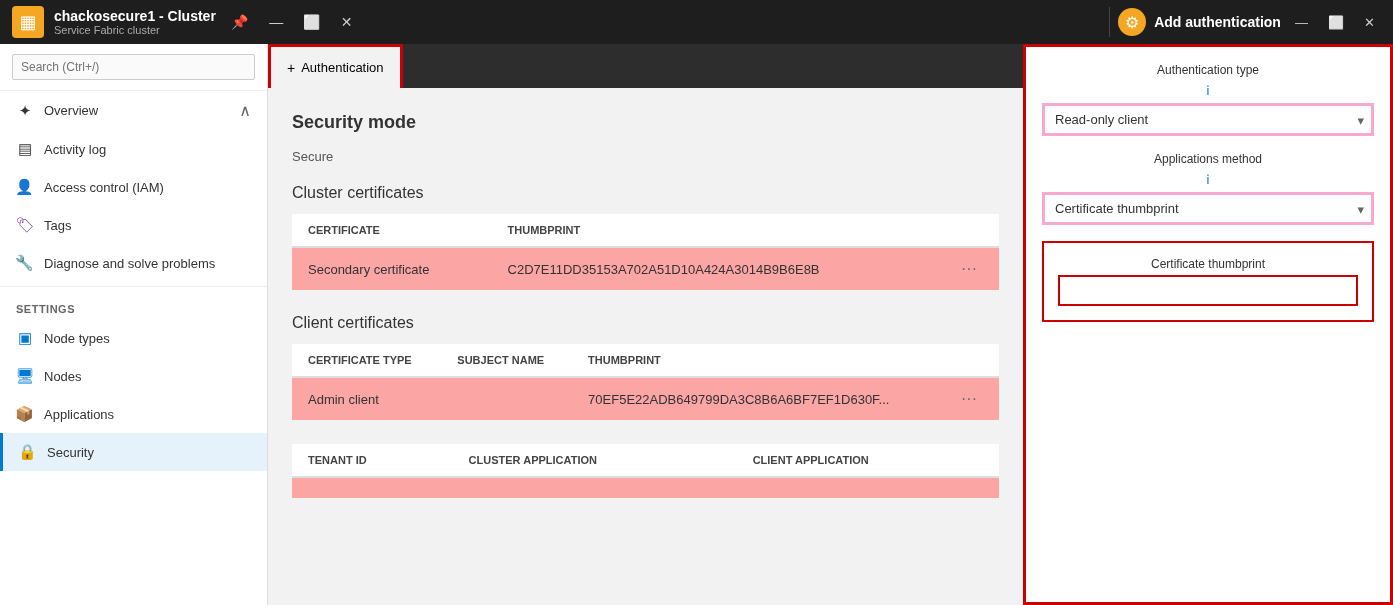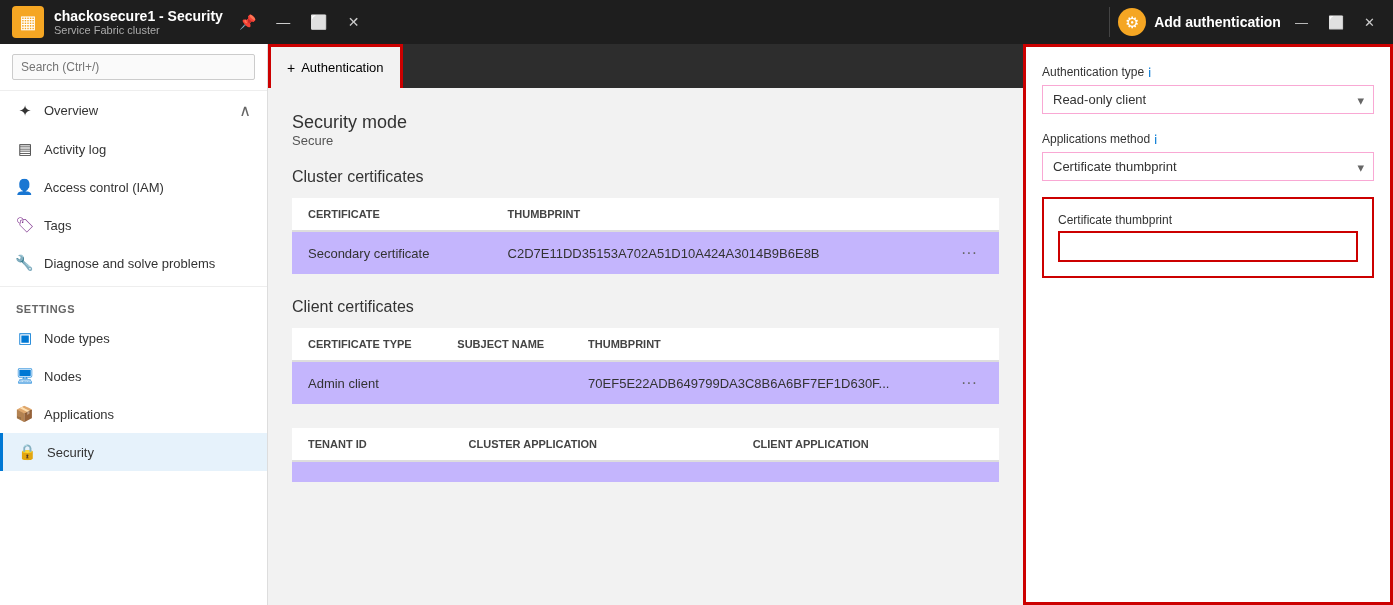--- a/index.html
+++ b/index.html
@@ -44,54 +44,54 @@
     .content-area { flex: 1; display: flex; flex-direction: column; overflow: hidden; }
 
     
     .tab-bar { background: #2d2d2d; display: flex; align-items: stretch; flex-shrink: 0; }
     .tab-item { display: flex; align-items: center; padding: 0 16px; height: 44px; color: #fff; cursor: pointer; font-size: 13px; gap: 6px; background: #3c3c3c; border-right: 1px solid #555; }
     .tab-item .tab-icon { font-size: 14px; }
     .tab-item.active { background: #f2f2f2; color: #000; }
 
     
     .content-panel { flex: 1; overflow-y: auto; background: #f2f2f2; padding: 24px; }
-    .section-title { font-size: 18px; font-weight: 400; color: #333; margin-bottom: 0; }
+    .section-title { font-size: 18px; font-weight: 700; color: #333; margin-bottom: 16px; }
     .section-subtitle { font-size: 13px; color: #555; margin-bottom: 20px; }
 
     .cluster-section { margin-bottom: 24px; }
     .cluster-section-title { font-size: 16px; font-weight: 400; color: #333; margin-bottom: 12px; }
 
-    table { width: 100%; border-collapse: collapse; background: #c4b5fd; }
+    table { width: 100%; border-collapse: collapse; background: #fca5a5; }
     table th { text-align: left; padding: 10px 16px; font-size: 11px; font-weight: 600; color: #444; text-transform: uppercase; border-bottom: 2px solid #ddd; background: #fff; }
     table td { padding: 10px 16px; font-size: 13px; color: #333; border-bottom: 1px solid #eee; }
     table tr:last-child td { border-bottom: none; }
     .ellipsis-btn { background: none; border: none; cursor: pointer; font-size: 16px; color: #666; padding: 2px 6px; }
 
     
     .right-panel { width: 370px; background: #fff; border-left: 1px solid #ddd; padding: 16px; flex-shrink: 0; border: 3px solid #c00; }
     .form-group { margin-bottom: 16px; }
-    .form-label { font-size: 12px; color: #333; margin-bottom: 4px; display: flex; align-items: center; gap: 4px; }
+    .form-label { font-size: 12px; color: #333; margin-bottom: 4px; display: flex; align-items: center; gap: 4px; flex-direction: column; }
     .form-label .info-icon { color: #0078d4; font-size: 13px; cursor: pointer; }
-    .form-select { width: 100%; padding: 6px 10px; border: 1px solid #f9a8d4; background: #fff; font-size: 13px; color: #333; appearance: none; -webkit-appearance: none; cursor: pointer; outline: none; border-radius: 0; }
+    .form-select { width: 100%; padding: 6px 10px; border: 3px solid #f9a8d4; background: #fff; font-size: 13px; color: #333; appearance: none; -webkit-appearance: none; cursor: pointer; outline: none; border-radius: 0; }
     .select-wrapper { position: relative; }
     .select-wrapper::after { content: '▾'; position: absolute; right: 10px; top: 50%; transform: translateY(-50%); pointer-events: none; color: #666; }
     .form-input { width: 100%; padding: 6px 10px; border: 2px solid #c00; font-size: 13px; color: #333; outline: none; border-radius: 0; }
 
     .highlighted-box { border: 2px solid #c00; padding: 14px; margin-top: 4px; }
   </style>
 </head>
 <body>
 
 <div class="title-bar">
   <div class="title-bar-left">
     <div class="title-bar-icon">
       <span>▦</span>
     </div>
     <div class="title-bar-text">
-      <span class="title-bar-title">chackosecure1 - Security</span>
+      <span class="title-bar-title">chackosecure1 - Cluster</span>
       <span class="title-bar-subtitle">Service Fabric cluster</span>
     </div>
     <div class="title-bar-controls">
       <span>📌</span>
       <span>—</span>
       <span>⬜</span>
       <span>✕</span>
     </div>
   </div>
   <div class="title-bar-separator"></div>

